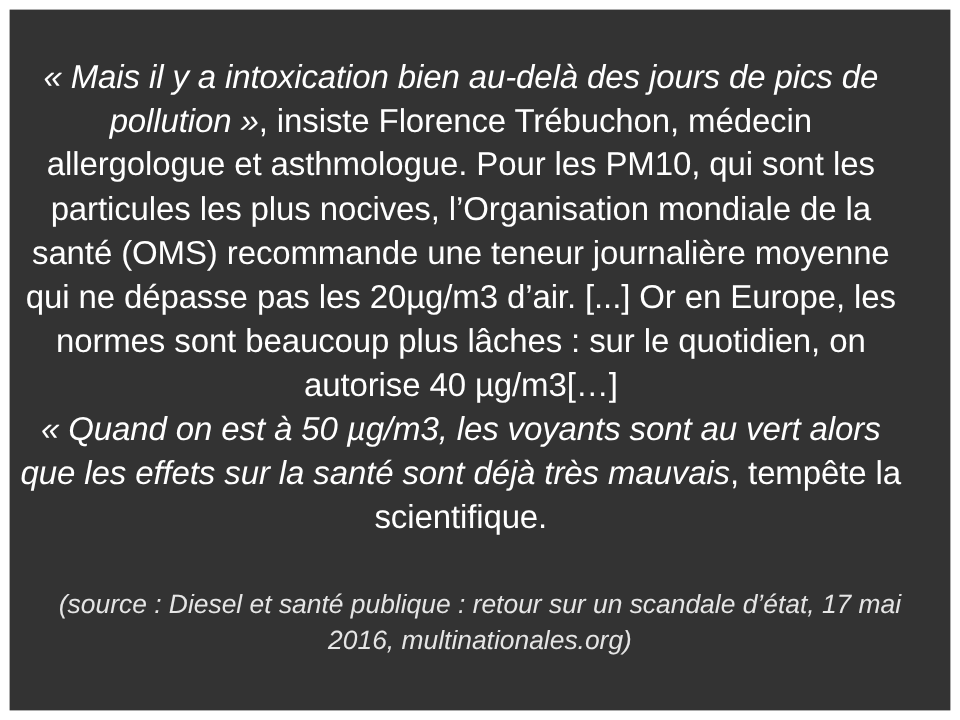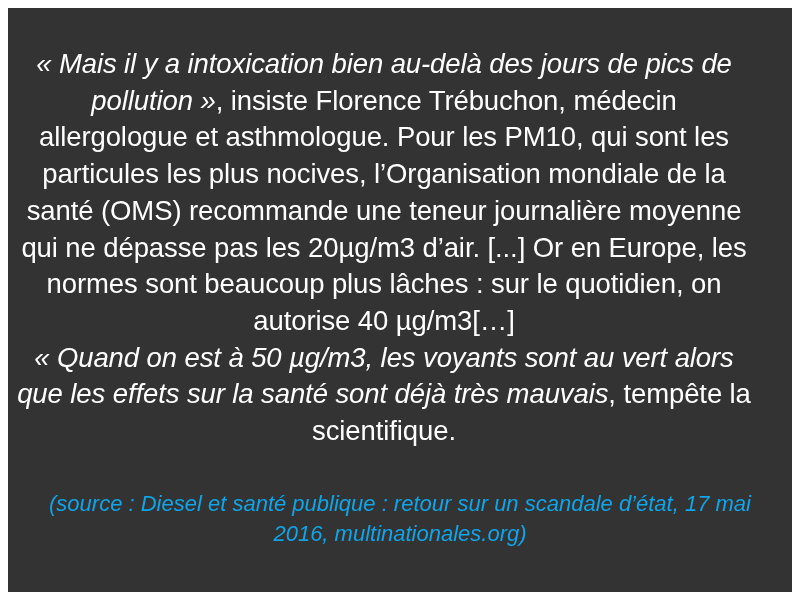--- a/index.html
+++ b/index.html
@@ -35,21 +35,21 @@
   }
   .it {
     font-style: italic;
   }
   #source-block {
     position: absolute;
     left: 40px;
     top: 481px;
     width: 704px;
     text-align: center;
-    color: #0ea5e9;
+    color: #e5e5e5;
     font-size: 22px;
     line-height: 1.38;
     font-style: italic;
   }
 </style>
 </head>
 <body>
 
 <div id="slide">
 

